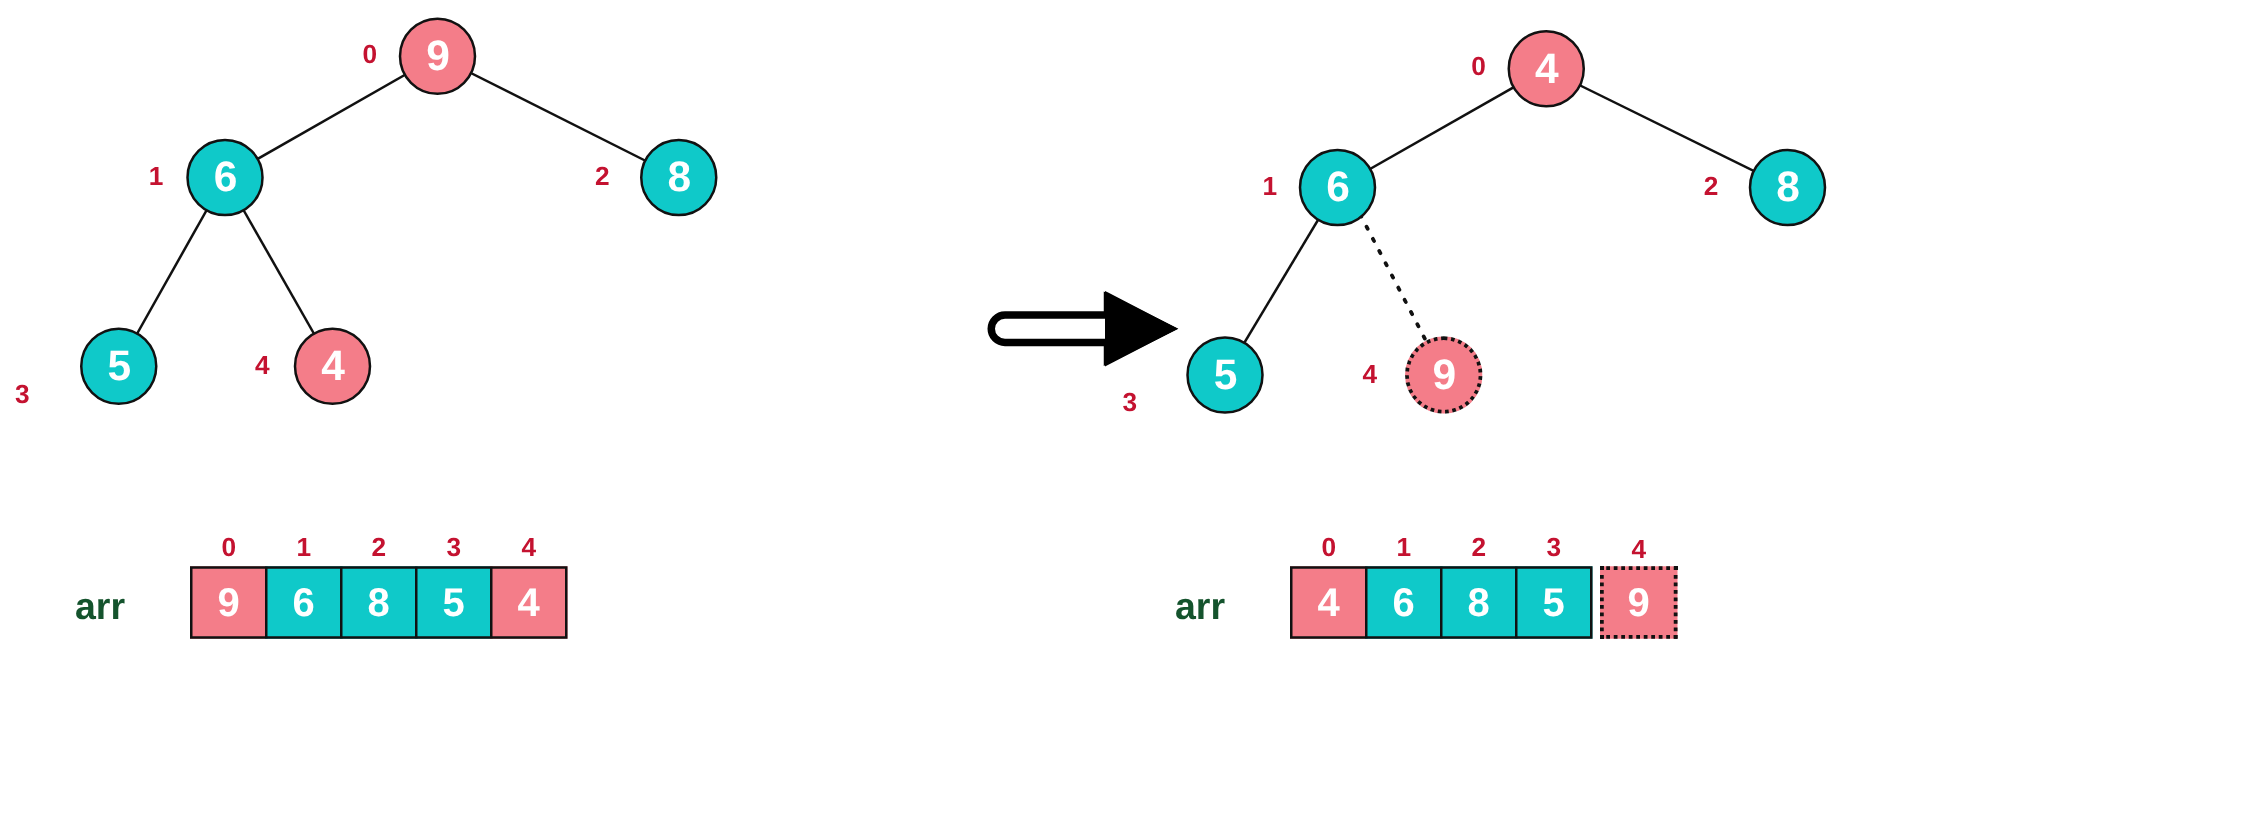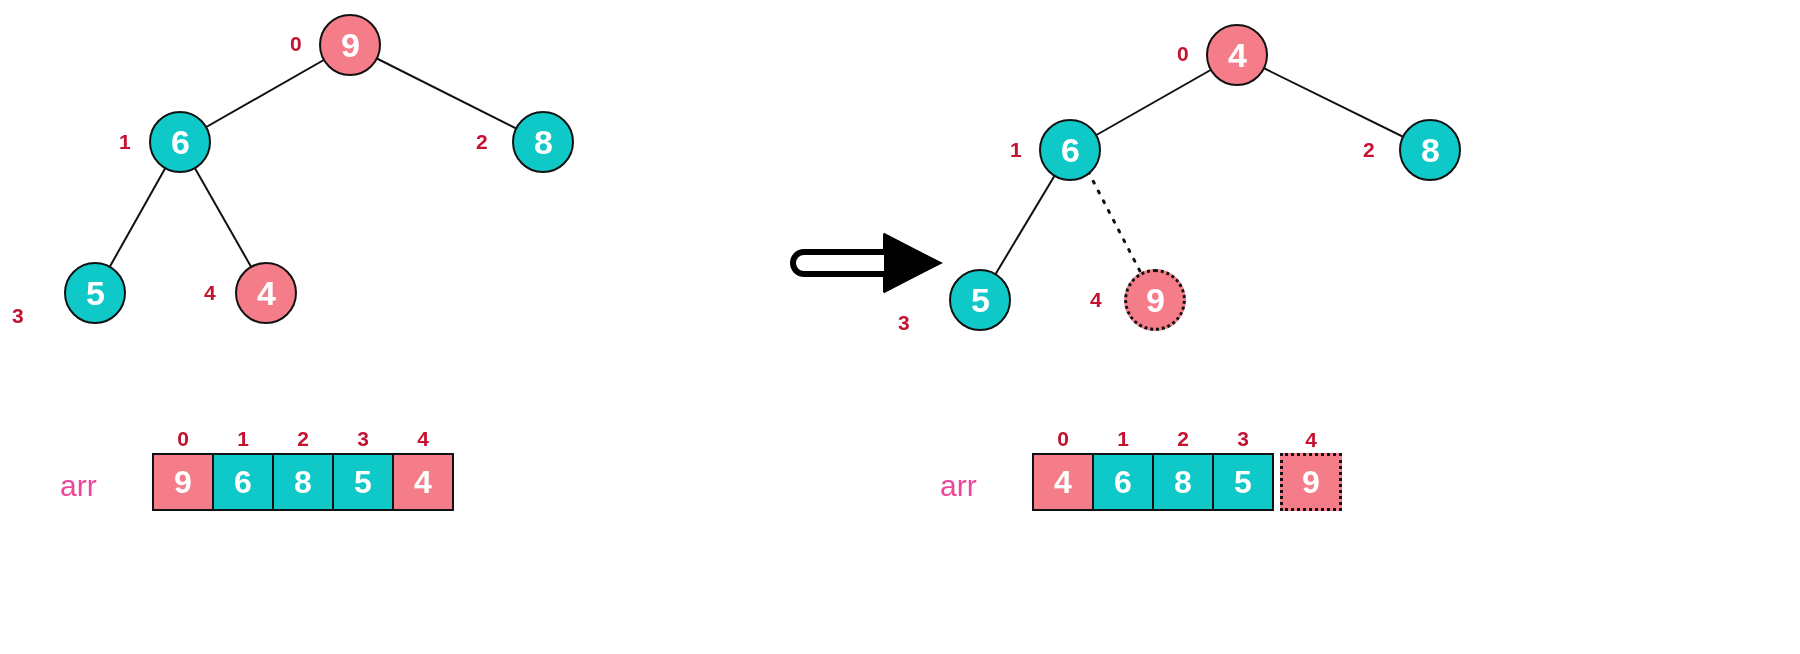--- a/index.html
+++ b/index.html
@@ -40,21 +40,21 @@
     font-size:21px;font-weight:bold;
     z-index:4;
     line-height:1;
     white-space:nowrap;
   }
 
   
   .arrwrap{position:absolute;height:120px;}
   .arrlabel{
     position:absolute;left:0;top:46px;
-    color:#ec4899;font-size:30px;font-weight:normal;line-height:1;
+    color:#14532d;font-size:30px;font-weight:bold;line-height:1;
   }
   .cells{position:absolute;left:92px;top:28px;display:flex;}
   .cell{
     width:62px;height:58px;
     box-sizing:border-box;
     border:2px solid #111111;
     margin-left:-2px;
     display:flex;align-items:center;justify-content:center;
     color:#ffffff;font-size:32px;font-weight:bold;line-height:1;
     position:relative;

